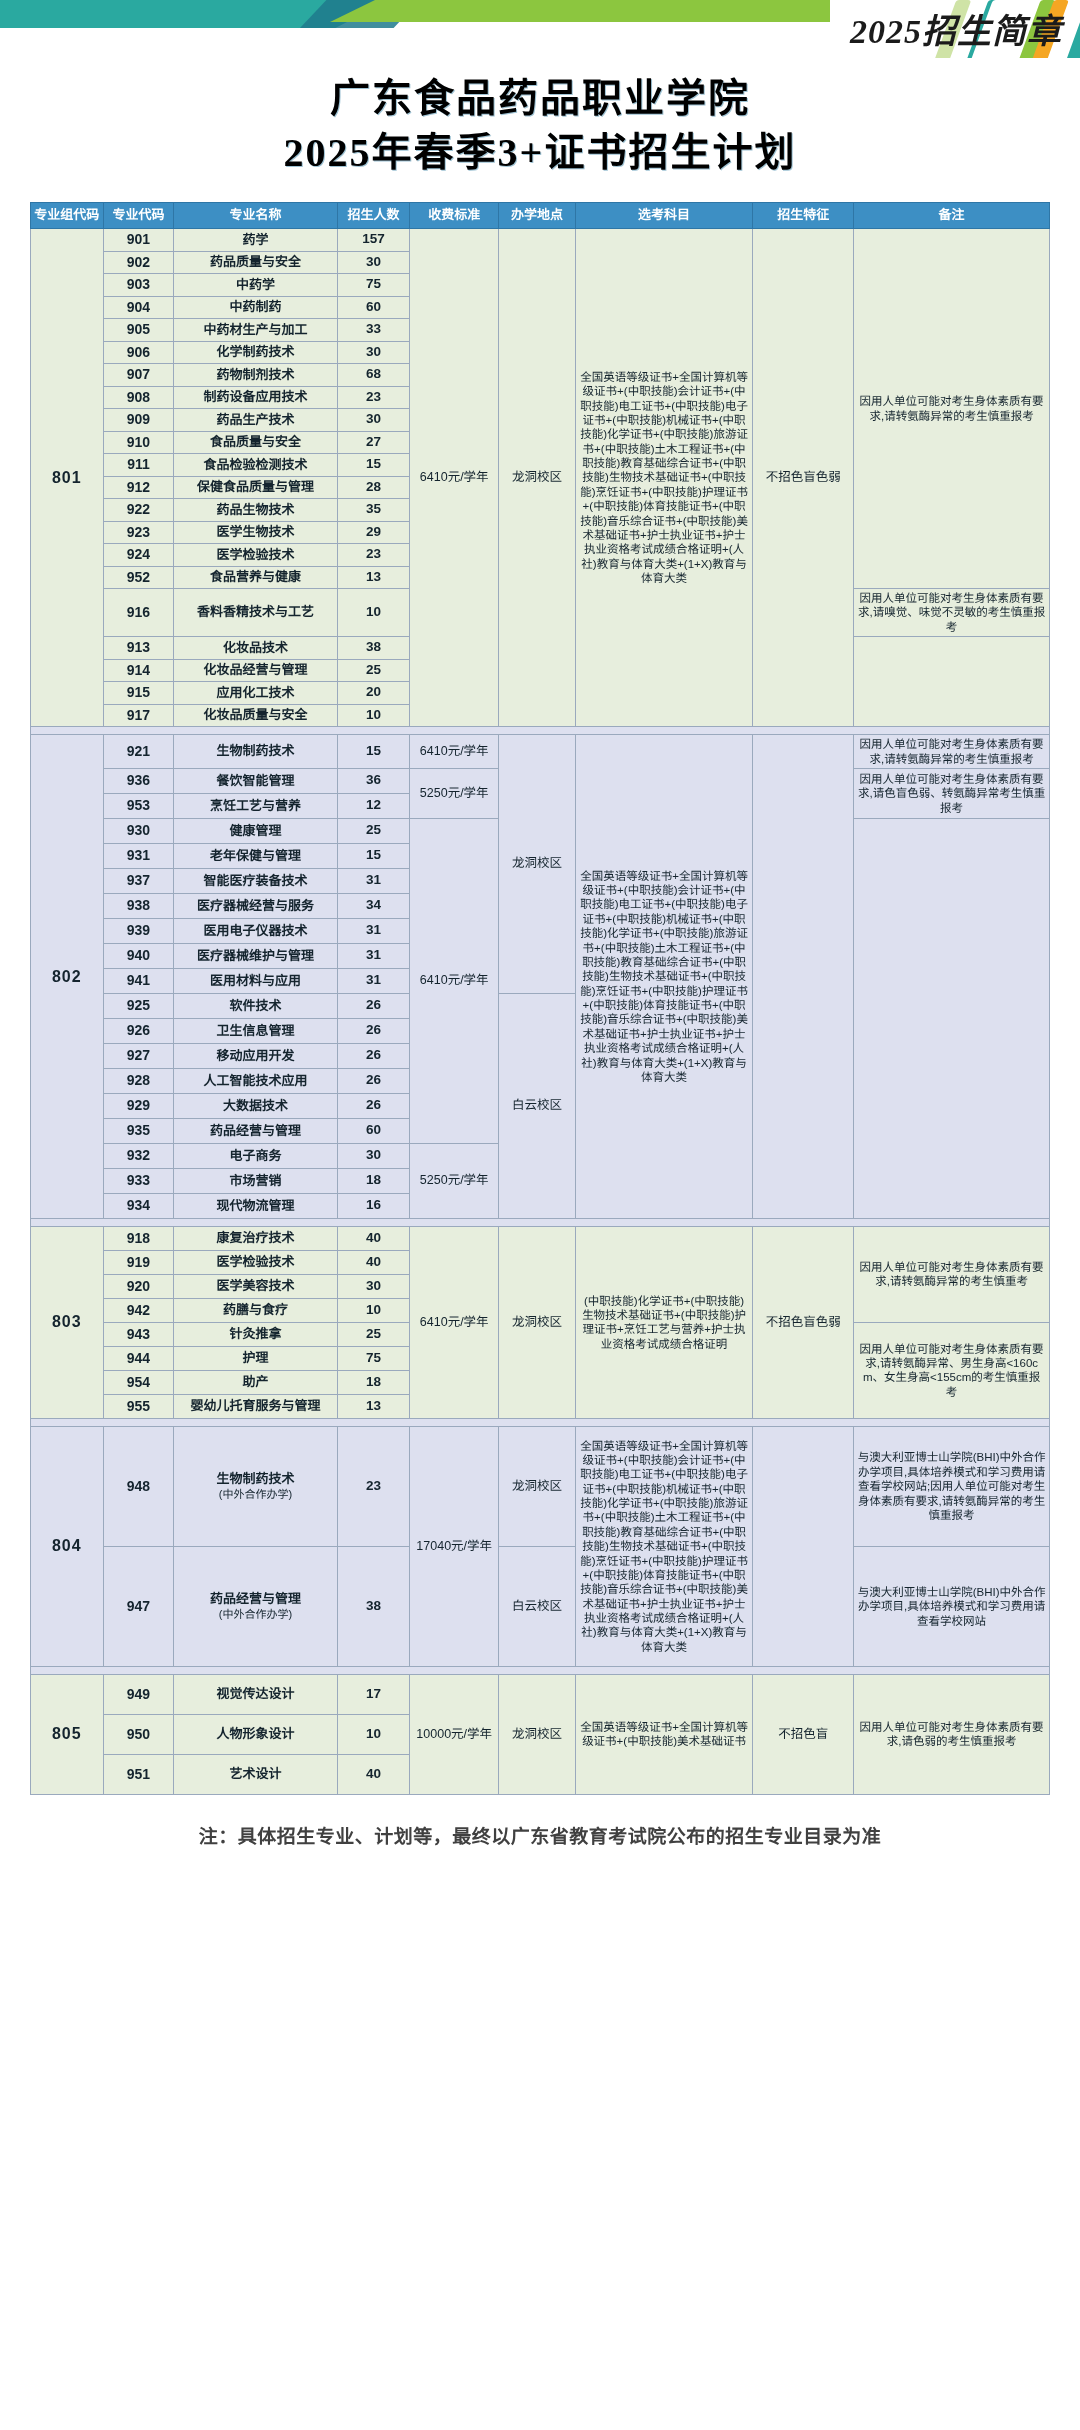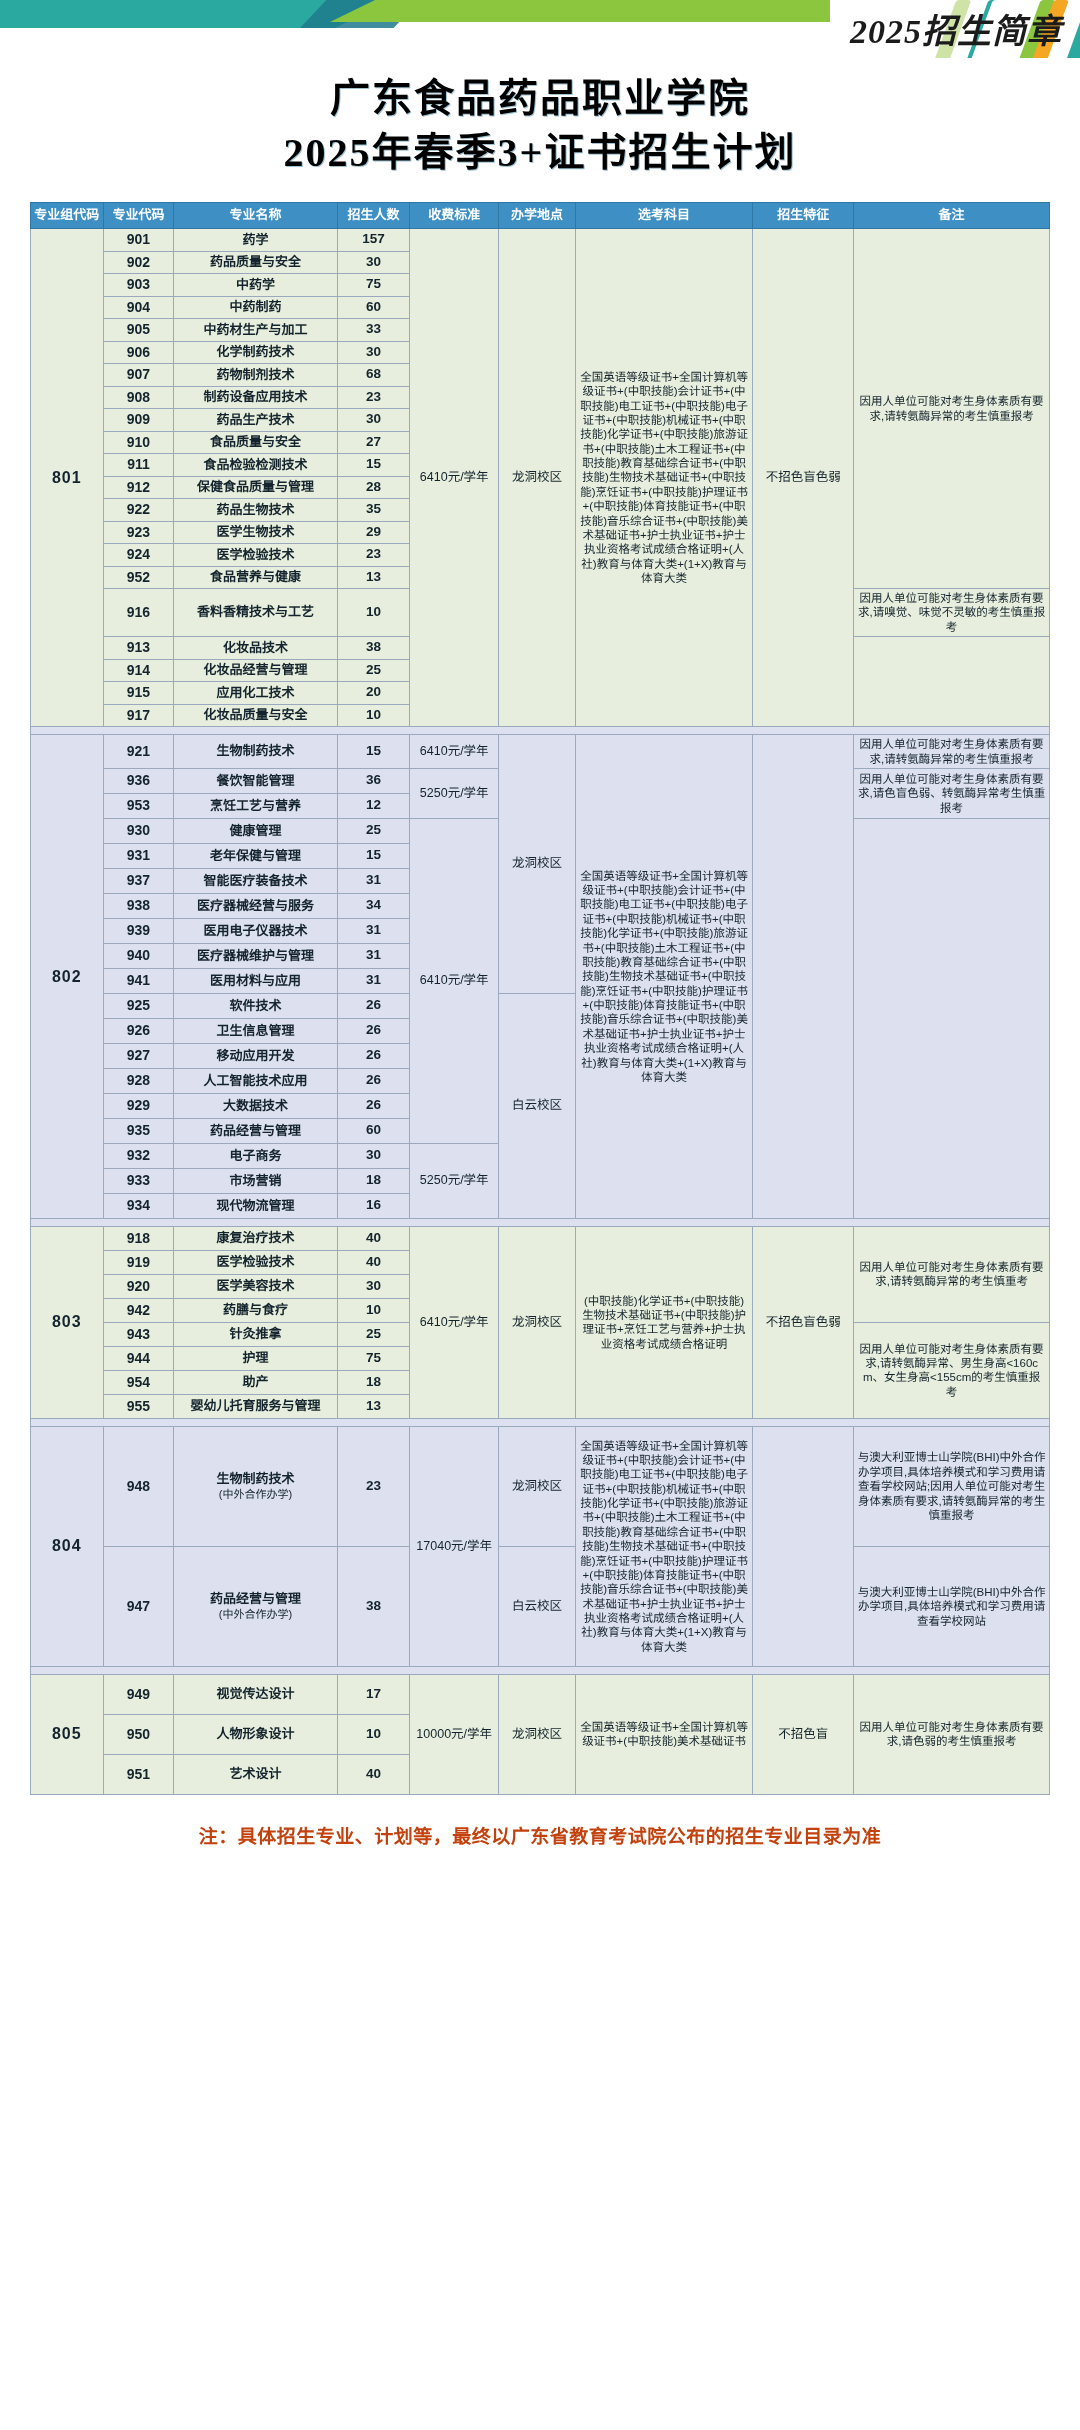--- a/index.html
+++ b/index.html
@@ -86,21 +86,21 @@
   td.note-cell  { font-size: 11.5px; text-align: left; line-height: 1.45; padding: 5px 6px; }
   .name-sub { display:block; font-size: 11px; font-weight: normal; }
 
   .spacer-row td { height: 8px; border-left: 1px solid #9aa9bd;
                    border-right: 1px solid #9aa9bd; background: #dde0ef; }
 
   
   .footnote {
     margin: 26px auto 0; width: 1020px; text-align: center;
     font-family: "Liberation Serif", "DejaVu Serif", serif;
-    font-size: 19px; font-weight: bold; color: #c2410c; letter-spacing: .5px;
+    font-size: 19px; font-weight: bold; color: #404040; letter-spacing: .5px;
   }
 </style>
 </head>
 <body>
 
 <div class="banner">
   <div class="banner-shape bs1"></div>
   <div class="banner-shape bs3"></div>
   <div class="banner-shape bs2"></div>
   <div class="banner-stripes">

